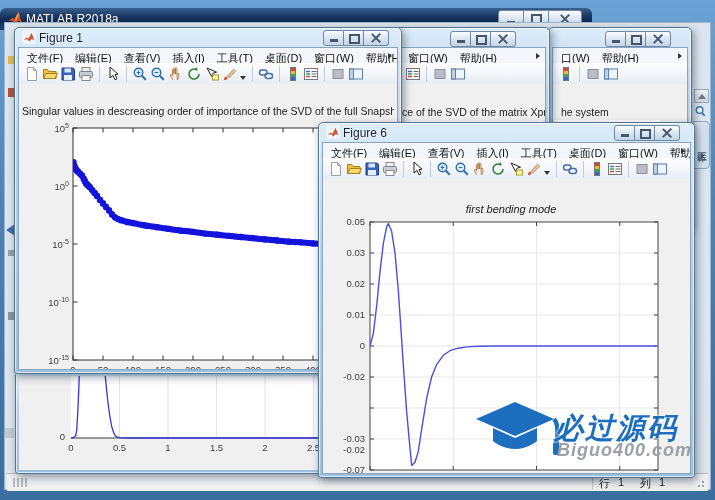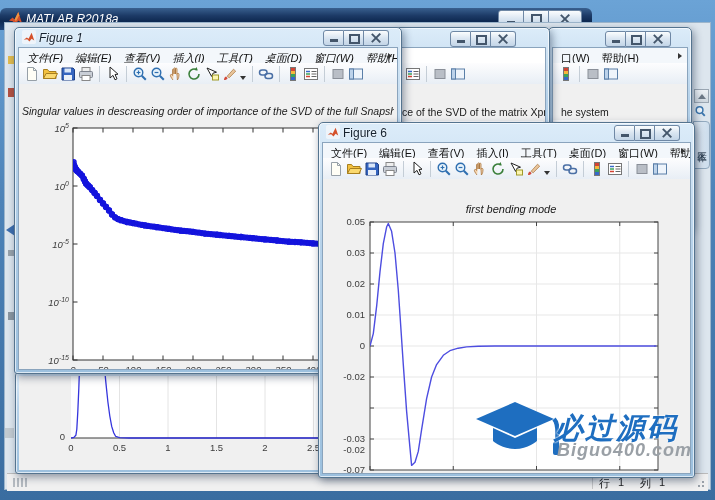--- a/index.html
+++ b/index.html
@@ -2,21 +2,21 @@
 <html><head>
 <meta charset="utf-8">
 <style>
   html,body{margin:0;padding:0;background:#777;}
   #screen{position:relative;width:715px;height:500px;overflow:hidden;
     font-family:"Liberation Sans","DejaVu Sans",sans-serif;
     background:linear-gradient(180deg,#6ba3d6 0%,#4d83b8 40%,#3a6da0 100%);}
   
   #titlebar{position:absolute;left:0;top:8px;width:592px;height:22px;
     background:linear-gradient(180deg,#39608f 0%,#1c3a66 35%,#0f2a52 60%,#1f4478 100%);
-    border-radius:6px 6px 0 0;color:#fff;font-style:italic;}
+    border-radius:6px 6px 0 0;color:#fff;}
   #main-title{position:absolute;left:26px;top:4px;font-size:12px;color:#fff;white-space:nowrap;}
   .mlogo{position:absolute;left:8px;top:3px;width:15px;height:15px;}
   #client{position:absolute;left:4px;top:22px;width:707px;height:468px;
     background:#dde6ee;border:0;box-shadow:inset 0 0 0 1px #9db6cc;}
   
   .winbtns{position:absolute;display:flex;}
   .wb{width:19px;height:14px;background:linear-gradient(#fbfdfe,#d9e5f1 50%,#c3d5e7);
       border:1px solid #6f88a5;border-left:none;position:relative;}
   .wb:first-child{border-left:1px solid #6f88a5;border-radius:3px 0 0 3px;}
   .wb:last-child{border-radius:0 3px 3px 0;width:24px;}
@@ -50,21 +50,21 @@
   .plot-title{position:absolute;font-size:10.5px;color:#1a1a1a;white-space:nowrap;overflow:hidden;}
   .tick{position:absolute;font-size:9.5px;color:#3c3c3c;white-space:nowrap;}
   .tick.right{text-align:right;}
   .tick.center{transform:translateX(-50%);}
   .tick sup{font-size:7px;}
   
   #win-peak{left:15px;top:371px;width:580px;height:101px;z-index:10;}
   #win-peak .pk-client{position:absolute;left:3px;right:3px;top:4px;bottom:3px;background:#f0f0f0;overflow:hidden;}
   #win-right{left:548px;top:27px;width:142px;height:200px;z-index:20;}
   #win-middle{left:395px;top:27px;width:153px;height:200px;z-index:30;}
-  #win-fig1{left:14px;top:27px;width:386px;height:345px;z-index:40;font-style:italic;}
+  #win-fig1{left:14px;top:27px;width:386px;height:345px;z-index:40;}
   #win-fig6{left:318px;top:122px;width:375px;height:354px;z-index:50;}
   #fig1-title{left:3px;top:57px;width:378px;}
   #fig6-title{left:47px;top:60px;width:288px;text-align:center;font-style:italic;}
   .frag-title{position:absolute;top:58px;font-size:10.5px;color:#1a1a1a;white-space:nowrap;}
   
   .deskfrag{position:absolute;}
   #dock-up{position:absolute;left:690px;top:67px;width:13px;height:12px;background:linear-gradient(#eef2f6,#cdd6de);border:1px solid #9aa6b2;}
   #dock-up:after{content:"";position:absolute;left:3px;top:4px;border-bottom:5px solid #6c7886;border-left:4px solid transparent;border-right:4px solid transparent;}
   #dock-search{position:absolute;left:690px;top:82px;width:13px;height:14px;}
   #dock-tab{position:absolute;left:689px;top:99px;width:15px;height:46px;
@@ -224,20 +224,21 @@
           </span>
         <span class="wb">
             <span class="g-max"></span>
           </span>
         <span class="wb">
             <span class="g-close"></span>
           </span>
       </span>
     </div>
     <div class="fig-client">
+      <div class="menubar"><span class="chev"></span><span class="menu-item">窗口(W)</span><span class="menu-item">帮助(H)</span></div>
       <div class="toolbar">
           <span class="tbi">
             <svg viewBox="0 0 16 16">
               <rect x="1.5" y="2.5" width="13" height="11" fill="#fff" stroke="#777"></rect>
               <path d="M3 5.5h4" stroke="#3668c9" stroke-width="1.5"></path>
               <path d="M3 8h4" stroke="#3ba35a" stroke-width="1.5"></path>
               <path d="M3 10.5h4" stroke="#d44333" stroke-width="1.5"></path>
               <path d="M8.5 5.5h5M8.5 8h5M8.5 10.5h5" stroke="#666" stroke-width="1"></path>
             </svg>
           </span>

